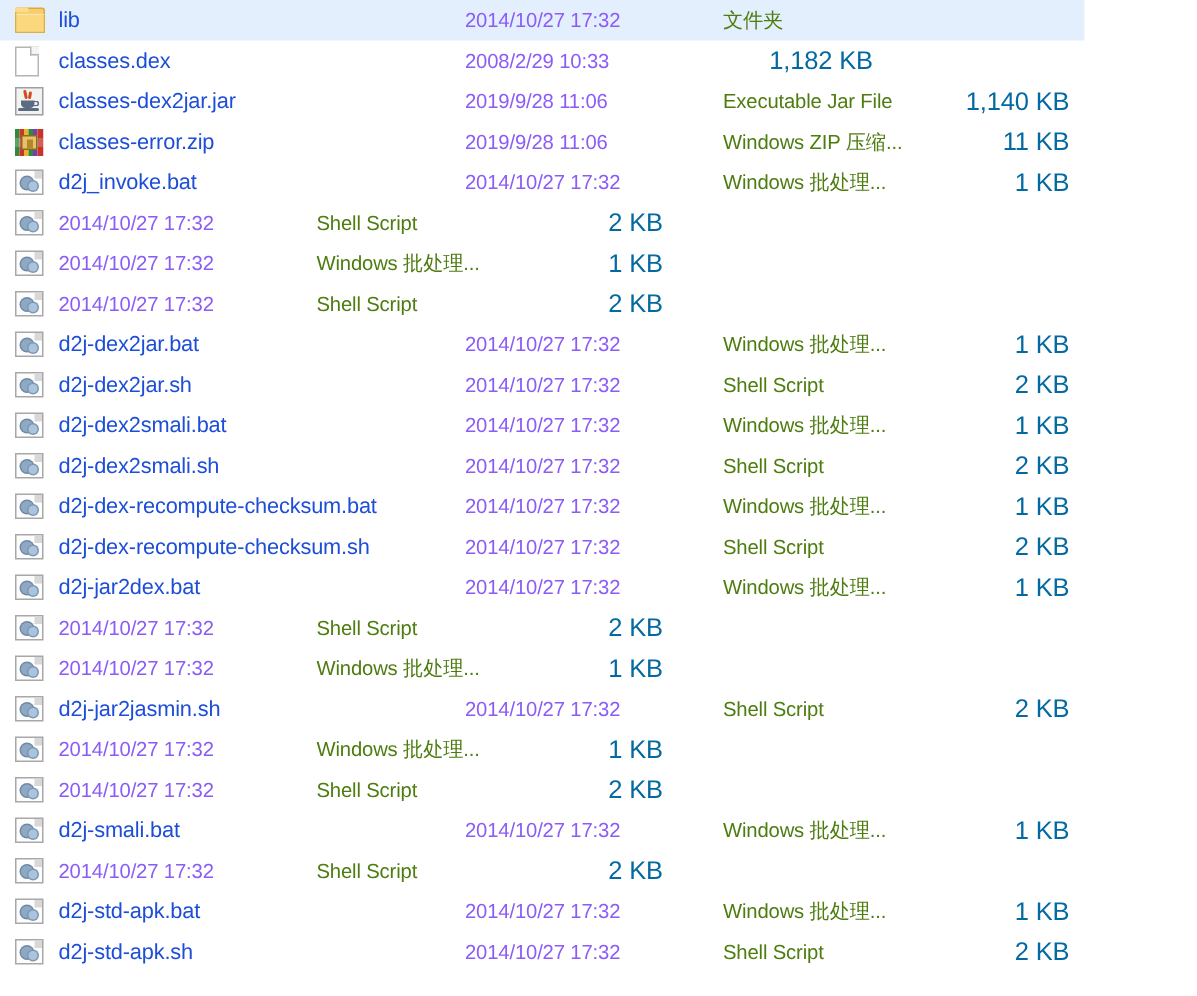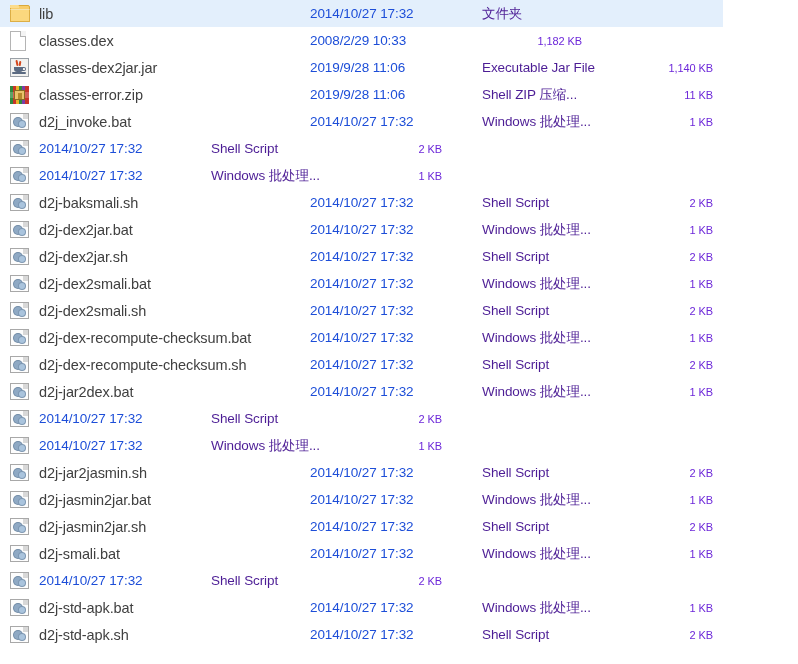--- a/index.html
+++ b/index.html
@@ -37,48 +37,48 @@
     height: 22px;
     display: flex;
     align-items: center;
     justify-content: flex-start;
     margin-right: 5px;
   }
   .cell-name {
     flex: 0 0 auto;
     width: 271px;
     font-size: 14.5px;
-    color: #404040;
+    color: #1d4ed8;
     white-space: nowrap;
     overflow: hidden;
     letter-spacing: -0.1px;
   }
   .cell-date {
     flex: 0 0 auto;
     width: 172px;
     font-size: 13.5px;
-    color: #1d4ed8;
+    color: #8b5cf6;
     white-space: nowrap;
     letter-spacing: -0.1px;
   }
   .cell-type {
     flex: 0 0 auto;
     width: 131px;
     font-size: 13.5px;
-    color: #4c1d95;
+    color: #4d7c0f;
     white-space: nowrap;
     overflow: hidden;
     letter-spacing: -0.1px;
   }
   .cell-size {
     flex: 0 0 auto;
     width: 100px;
     text-align: right;
-    font-size: 11px;
-    color: #6d28d9;
+    font-size: 17px;
+    color: #0369a1;
     white-space: nowrap;
     letter-spacing: -0.1px;
   }
 
   
   .ico { display:block; }
 
   
   .ico-folder { width: 20px; height: 17px; position: relative; }
   .ico-folder .back {
@@ -246,21 +246,21 @@
           <span class="b b3"></span>
           <span class="b b4"></span>
           <span class="b b5"></span>
           <span class="b b6"></span>
           <span class="band"></span>
           <span class="books"></span>
         </span>
       </span>
       <span class="cell-name">classes-error.zip</span>
       <span class="cell-date">2019/9/28 11:06</span>
-      <span class="cell-type">Shell ZIP 压缩...</span>
+      <span class="cell-type">Windows ZIP 压缩...</span>
       <span class="cell-size">11 KB</span>
     </div>
     <div class="row">
       <span class="cell-icon">
         <span class="ico ico-script">
           <span class="sheet"></span>
           <span class="corner"></span>
           <span class="gear"></span>
           <span class="gear2"></span>
         </span>
@@ -298,21 +298,20 @@
     </div>
     <div class="row">
       <span class="cell-icon">
         <span class="ico ico-script">
           <span class="sheet"></span>
           <span class="corner"></span>
           <span class="gear"></span>
           <span class="gear2"></span>
         </span>
       </span>
-      <span class="cell-name">d2j-baksmali.sh</span>
       <span class="cell-date">2014/10/27 17:32</span>
       <span class="cell-type">Shell Script</span>
       <span class="cell-size">2 KB</span>
     </div>
     <div class="row">
       <span class="cell-icon">
         <span class="ico ico-script">
           <span class="sheet"></span>
           <span class="corner"></span>
           <span class="gear"></span>
@@ -450,35 +449,33 @@
     </div>
     <div class="row">
       <span class="cell-icon">
         <span class="ico ico-script">
           <span class="sheet"></span>
           <span class="corner"></span>
           <span class="gear"></span>
           <span class="gear2"></span>
         </span>
       </span>
-      <span class="cell-name">d2j-jasmin2jar.bat</span>
-      <span class="cell-date">2014/10/27 17:32</span>
-      <span class="cell-type">Windows 批处理...</span>
-      <span class="cell-size">1 KB</span>
-    </div>
-    <div class="row">
-      <span class="cell-icon">
-        <span class="ico ico-script">
-          <span class="sheet"></span>
-          <span class="corner"></span>
-          <span class="gear"></span>
-          <span class="gear2"></span>
-        </span>
-      </span>
-      <span class="cell-name">d2j-jasmin2jar.sh</span>
+      <span class="cell-date">2014/10/27 17:32</span>
+      <span class="cell-type">Windows 批处理...</span>
+      <span class="cell-size">1 KB</span>
+    </div>
+    <div class="row">
+      <span class="cell-icon">
+        <span class="ico ico-script">
+          <span class="sheet"></span>
+          <span class="corner"></span>
+          <span class="gear"></span>
+          <span class="gear2"></span>
+        </span>
+      </span>
       <span class="cell-date">2014/10/27 17:32</span>
       <span class="cell-type">Shell Script</span>
       <span class="cell-size">2 KB</span>
     </div>
     <div class="row">
       <span class="cell-icon">
         <span class="ico ico-script">
           <span class="sheet"></span>
           <span class="corner"></span>
           <span class="gear"></span>

